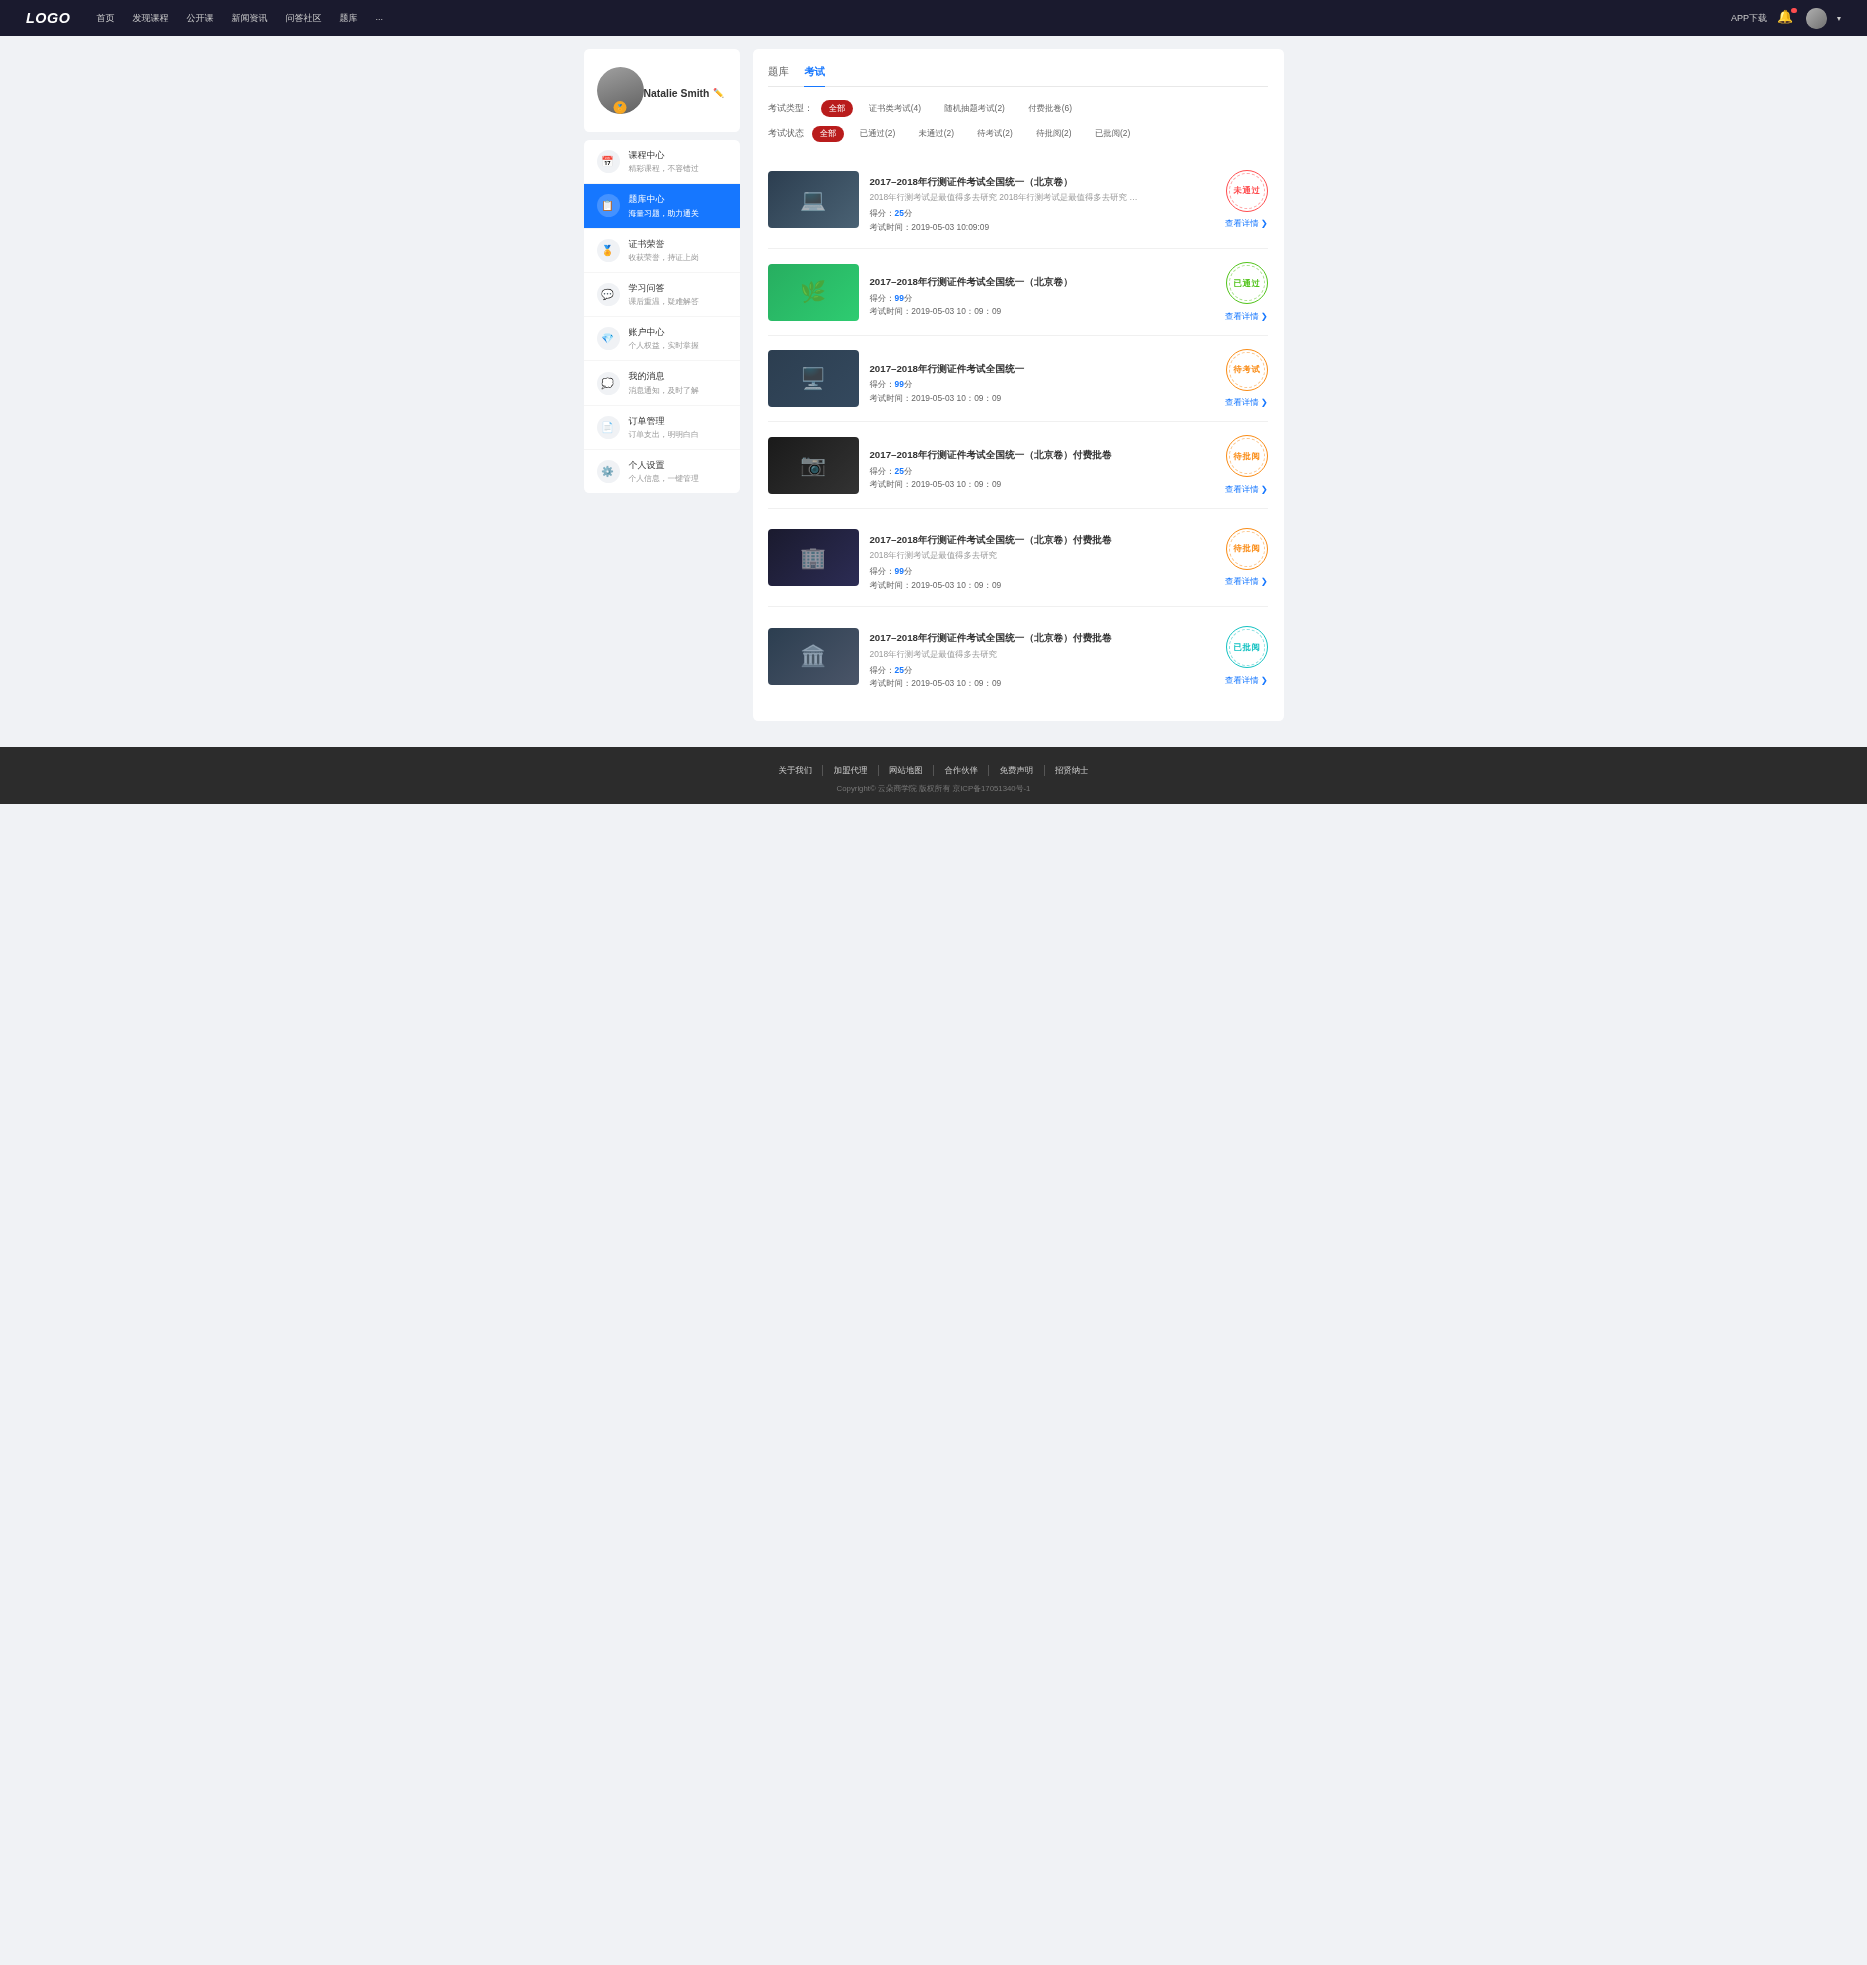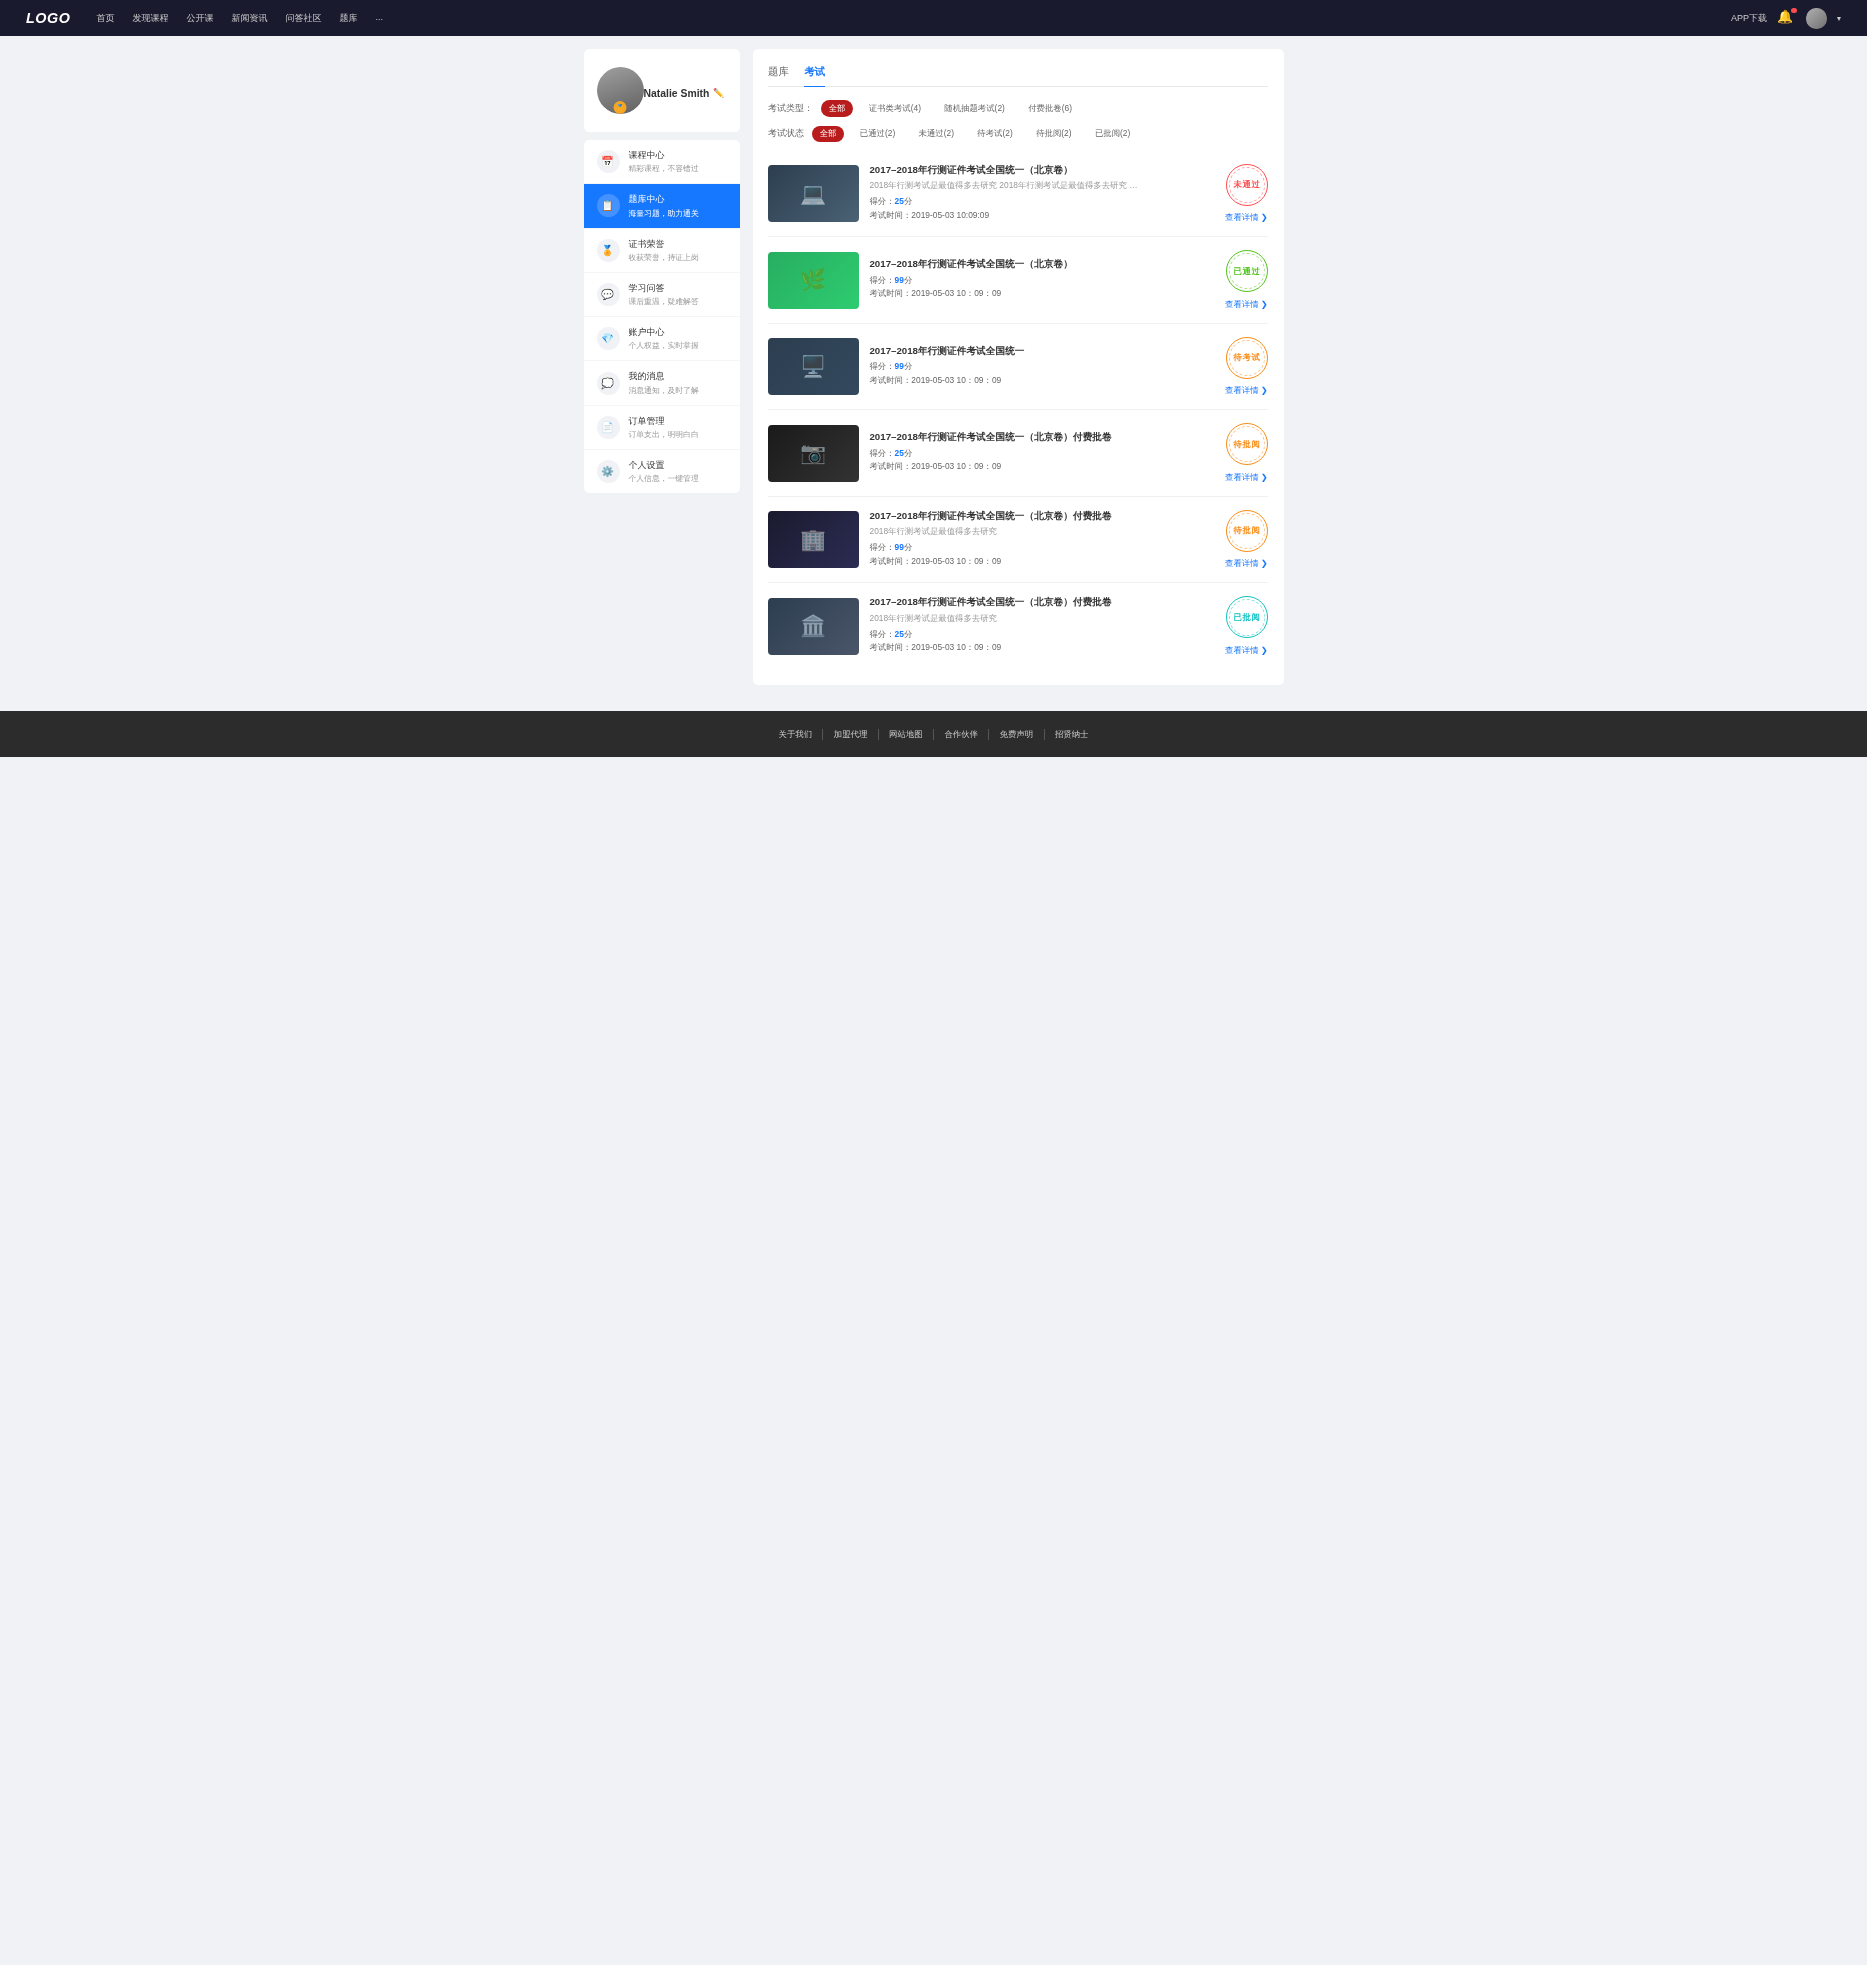--- a/index.html
+++ b/index.html
@@ -65,21 +65,21 @@
     .img-person::before { content: '🌿'; position: absolute; top: 50%; left: 50%; transform: translate(-50%,-50%); font-size: 21px; opacity: 0.6; }
     .img-office { background: linear-gradient(135deg, #2c3e50, #34495e); position: relative; }
     .img-office::before { content: '🖥️'; position: absolute; top: 50%; left: 50%; transform: translate(-50%,-50%); font-size: 21px; opacity: 0.6; }
     .img-camera { background: linear-gradient(135deg, #1a1a1a, #333); position: relative; }
     .img-camera::before { content: '📷'; position: absolute; top: 50%; left: 50%; transform: translate(-50%,-50%); font-size: 21px; opacity: 0.6; }
     .img-building { background: linear-gradient(135deg, #1a1a2e, #2c2c54); position: relative; }
     .img-building::before { content: '🏢'; position: absolute; top: 50%; left: 50%; transform: translate(-50%,-50%); font-size: 21px; opacity: 0.6; }
     .img-arch { background: linear-gradient(135deg, #2c3e50, #4a5568); position: relative; }
     .img-arch::before { content: '🏛️'; position: absolute; top: 50%; left: 50%; transform: translate(-50%,-50%); font-size: 21px; opacity: 0.6; }
 
-    .exam-info { flex: 1; }
+    .exam-info { flex: 1; margin-top: 12px; }
     .exam-title { font-size: 9.7px; font-weight: 600; color: #333; margin-bottom: 3.2px; }
     .exam-desc { font-size: 8.4px; color: #999; margin-bottom: 5.2px; white-space: nowrap; overflow: hidden; text-overflow: ellipsis; max-width: 272px; }
     .exam-meta { display: flex; gap: 13px; font-size: 8.4px; color: #666; margin-bottom: 2.6px; }
     .exam-score-val { color: #1677ff; font-weight: 600; }
     .exam-action { display: flex; flex-direction: column; align-items: flex-end; gap: 6.5px; flex-shrink: 0; width: 78px; }
     .exam-link { font-size: 8.4px; color: #1677ff; cursor: pointer; display: flex; align-items: center; gap: 2.6px; }
 
     
     .stamp { width: 42px; height: 42px; border-radius: 50%; border: 1.6px solid; display: flex; align-items: center; justify-content: center; font-size: 8.4px; font-weight: 700; letter-spacing: 0.6px; position: relative; flex-shrink: 0; }
     .stamp::before { content: ''; position: absolute; inset: 1.9px; border-radius: 50%; border: 0.6px dashed currentColor; opacity: 0.5; }
@@ -331,14 +331,15 @@
 
 <footer>
   <div class="footer-links">
   <span class="footer-link">关于我们</span>
       <span class="footer-link">加盟代理</span>
       <span class="footer-link">网站地图</span>
       <span class="footer-link">合作伙伴</span>
       <span class="footer-link">免费声明</span>
       <span class="footer-link">招贤纳士</span>
     </div>
+  <div class="footer-copy">Copyright© 云朵商学院  版权所有    京ICP备17051340号-1</div>
 </footer>
 
 
 </body></html>

